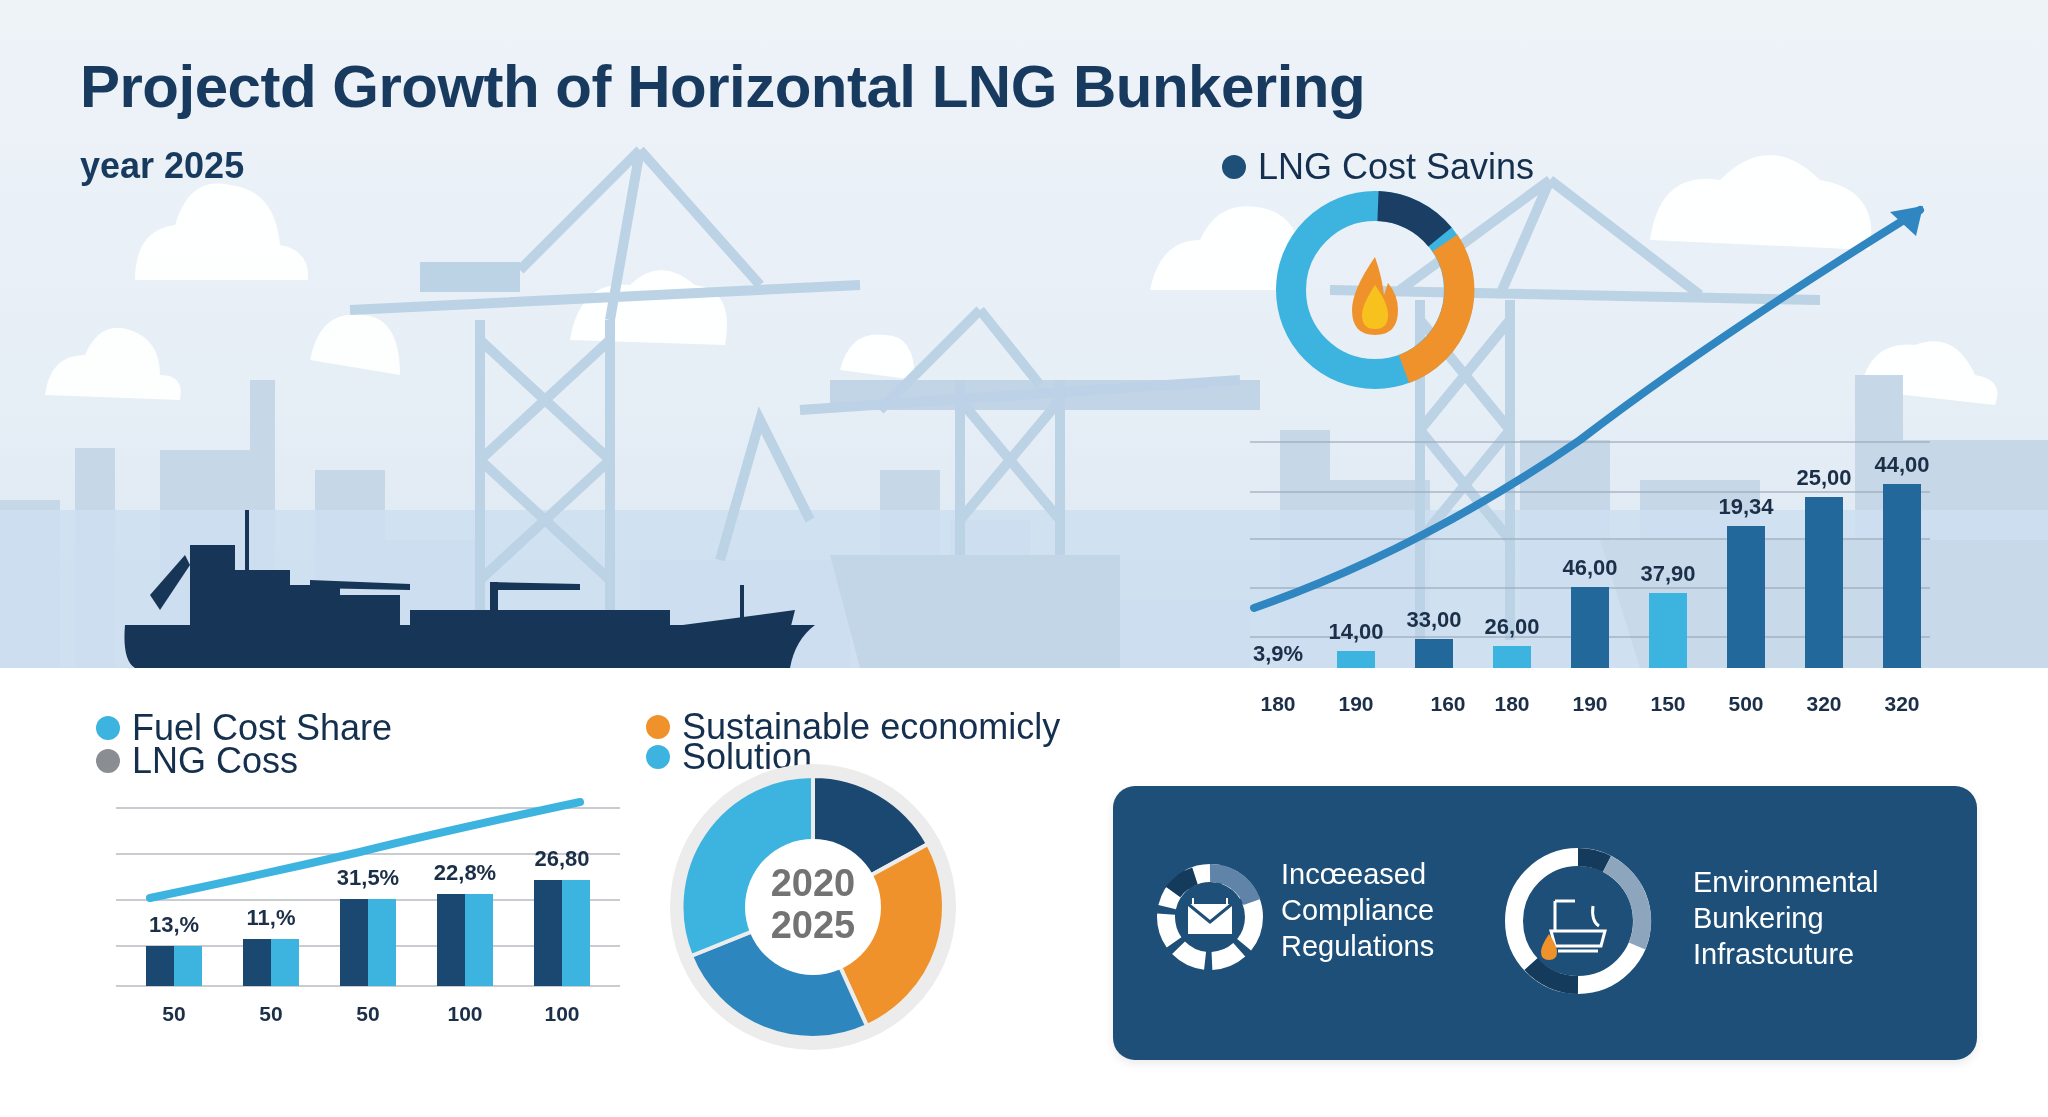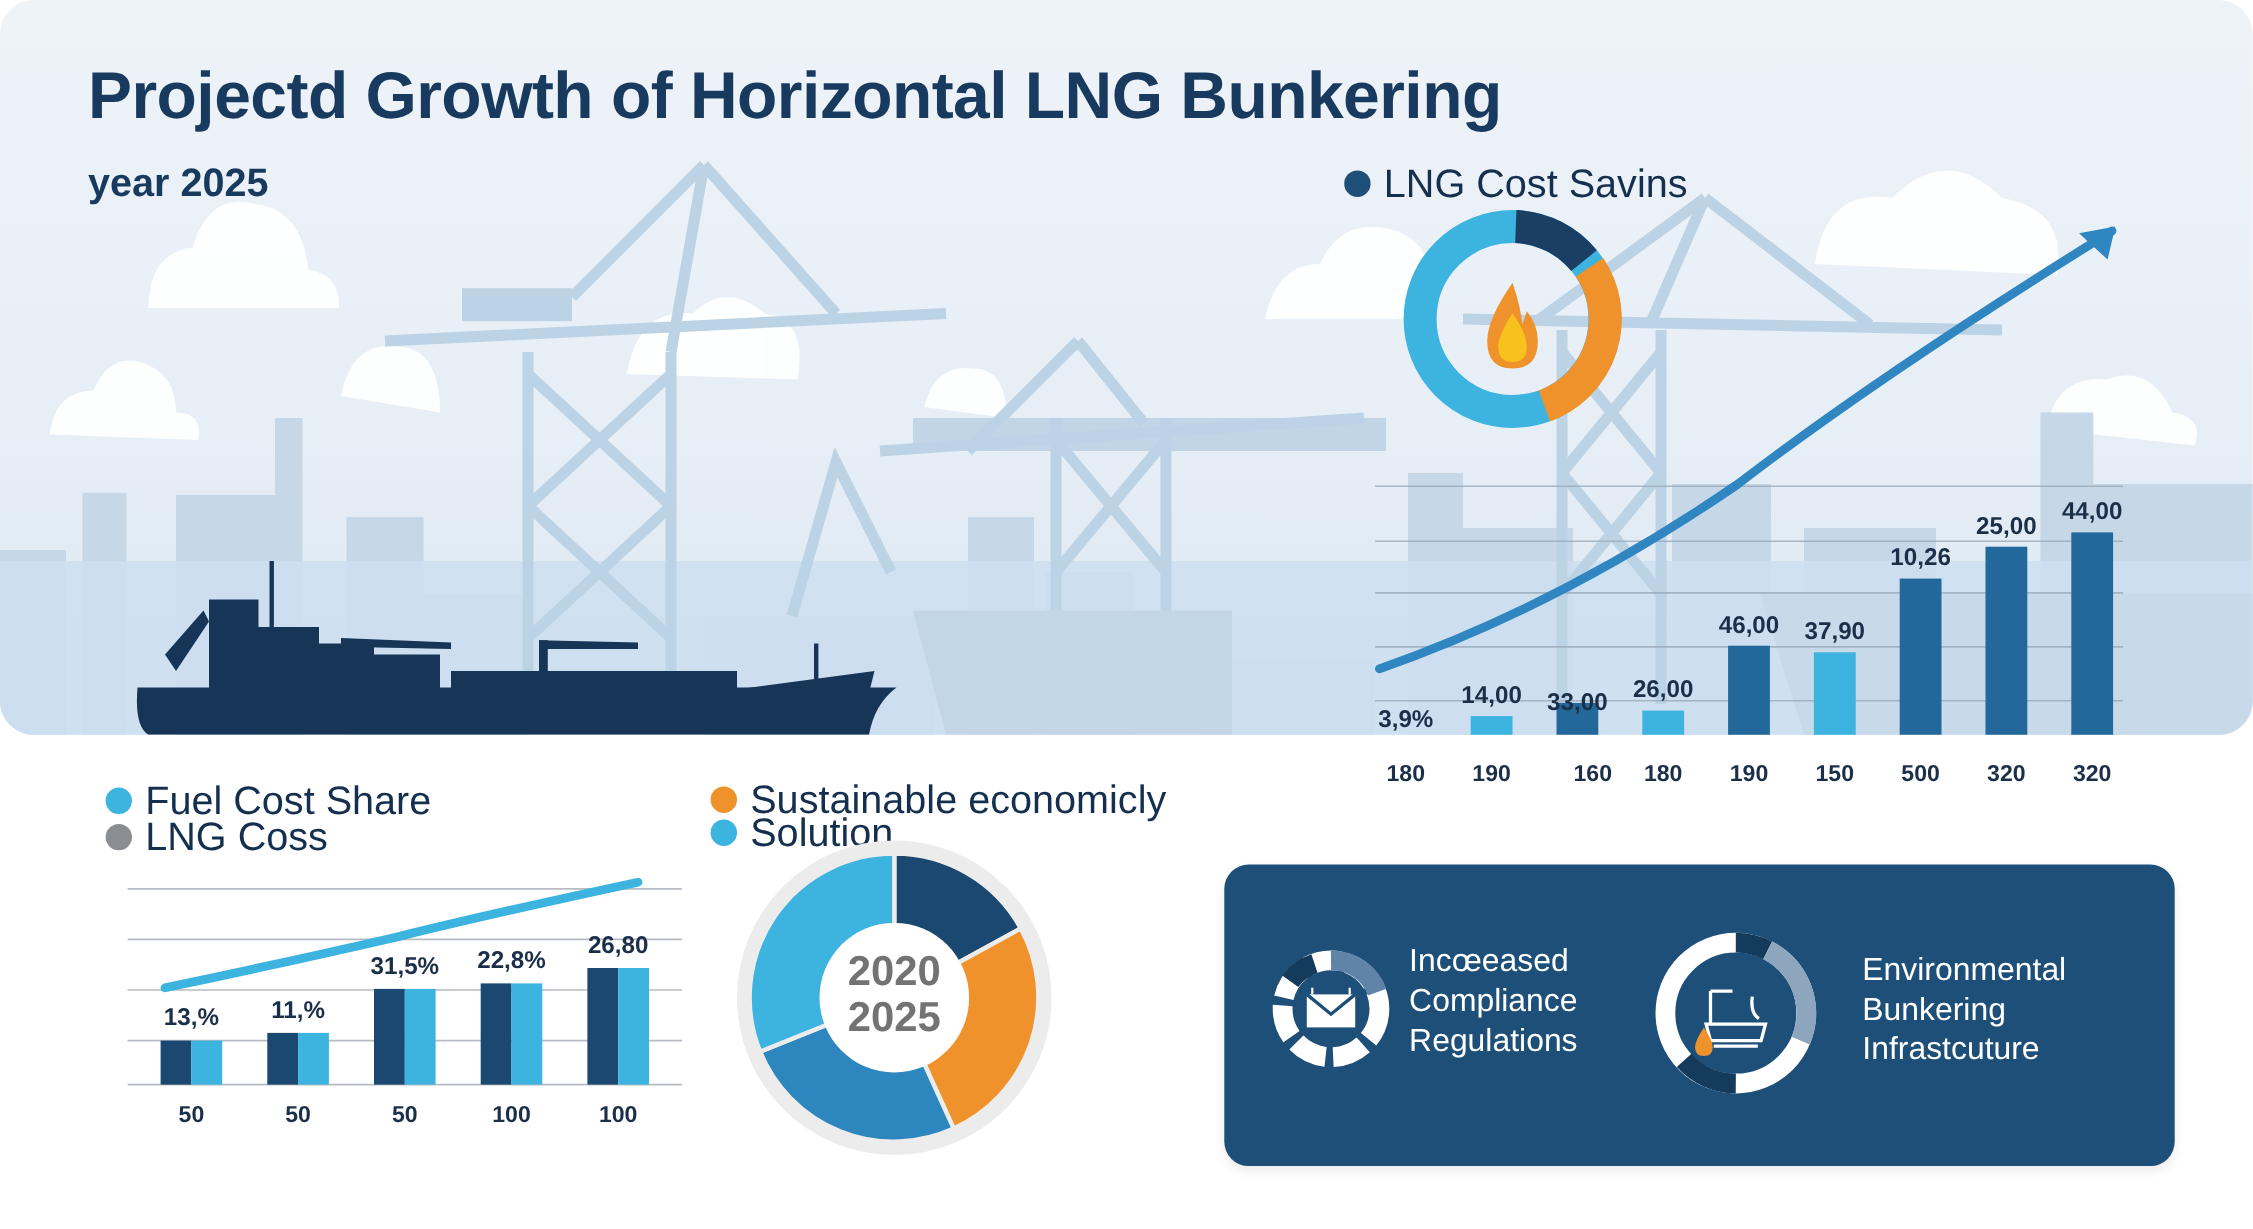--- a/index.html
+++ b/index.html
@@ -7,21 +7,20 @@
   body {
     font-family: "Liberation Sans", "DejaVu Sans", sans-serif;
     background: #ffffff;
     position: relative;
     color: #15304f;
   }
   .hero {
     position: absolute; left: 0; top: 0; width: 2048px; height: 668px;
     background: linear-gradient(180deg, #eef3f8 0%, #e6eef6 60%, #dbe7f1 100%);
     overflow: hidden;
-    border-radius: 31px;
   }
   .hero svg.bg { position: absolute; left: 0; top: 0; }
   .title {
     position: absolute; left: 80px; top: 52px;
     font-size: 60px; font-weight: bold; letter-spacing: -0.5px;
     color: #173a5e; white-space: nowrap;
   }
   .subtitle {
     position: absolute; left: 80px; top: 145px;
     font-size: 36px; font-weight: bold; color: #173a5e;
@@ -137,29 +136,29 @@
       <line x1="10" y1="168" x2="690" y2="168"></line>
       <line x1="10" y1="217" x2="690" y2="217"></line>
       <line x1="10" y1="262" x2="690" y2="262"></line>
     </g>
   </svg>
   <div id="growth-bars" class="chart-abs" style="left:1240px; top:420px; width:800px; height:262px;">
       <div class="bar-label" style="left: 38px; top: 221px;">3,9%</div>
       <div style="position: absolute; left: 97px; top: 231px; width: 38px; height: 31px; background: rgb(61, 179, 224);"></div>
       <div class="bar-label" style="left: 116px; top: 199px;">14,00</div>
       <div style="position: absolute; left: 175px; top: 219px; width: 38px; height: 43px; background: rgb(35, 104, 154);"></div>
-      <div class="bar-label" style="left: 194px; top: 205px;">33,00</div>
+      <div class="bar-label" style="left: 194px; top: 187px;">33,00</div>
       <div style="position: absolute; left: 253px; top: 226px; width: 38px; height: 36px; background: rgb(61, 179, 224);"></div>
       <div class="bar-label" style="left: 272px; top: 194px;">26,00</div>
       <div style="position: absolute; left: 331px; top: 167px; width: 38px; height: 95px; background: rgb(35, 104, 154);"></div>
       <div class="bar-label" style="left: 350px; top: 135px;">46,00</div>
       <div style="position: absolute; left: 409px; top: 173px; width: 38px; height: 89px; background: rgb(61, 179, 224);"></div>
       <div class="bar-label" style="left: 428px; top: 141px;">37,90</div>
       <div style="position: absolute; left: 487px; top: 106px; width: 38px; height: 156px; background: rgb(35, 104, 154);"></div>
-      <div class="bar-label" style="left: 506px; top: 74px;">10,26</div>
+      <div class="bar-label" style="left: 506px; top: 74px;">19,34</div>
       <div style="position: absolute; left: 565px; top: 77px; width: 38px; height: 185px; background: rgb(35, 104, 154);"></div>
       <div class="bar-label" style="left: 584px; top: 45px;">25,00</div>
       <div style="position: absolute; left: 643px; top: 64px; width: 38px; height: 198px; background: rgb(35, 104, 154);"></div>
       <div class="bar-label" style="left: 662px; top: 32px;">44,00</div>
     </div>
 
   <svg class="chart-abs" style="left:1240px; top:190px;" width="700" height="430" viewBox="0 0 700 430">
     <path d="M14 418 Q180 360 340 250 Q470 150 680 20" fill="none" stroke="#2f86c0" stroke-width="8" stroke-linecap="round"></path>
     <path d="M683 16 L650 22 L676 46 Z" fill="#2f86c0"></path>
   </svg>

